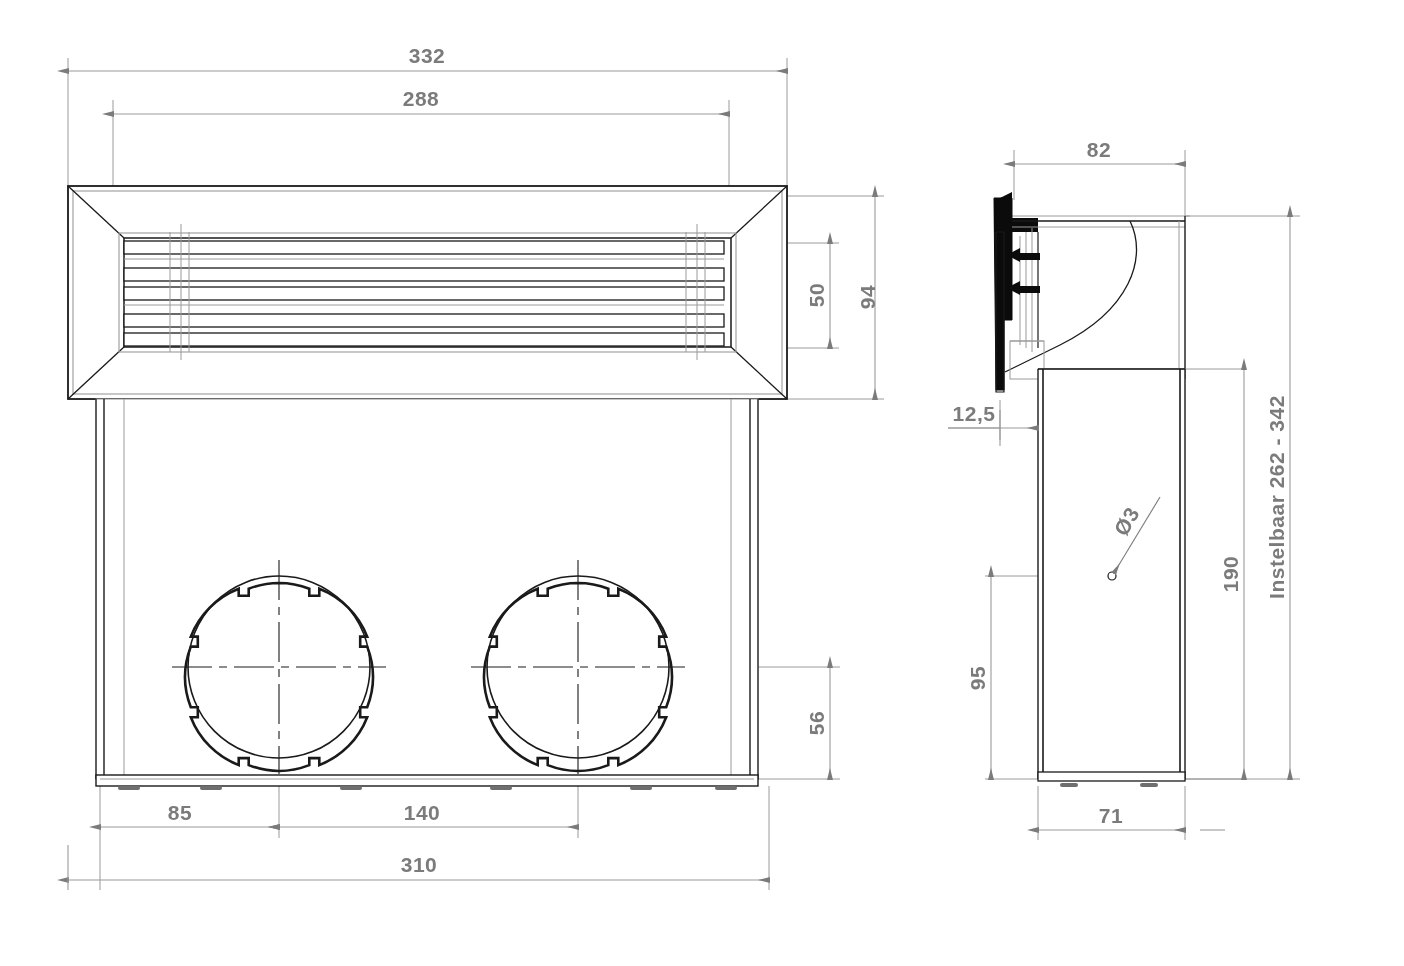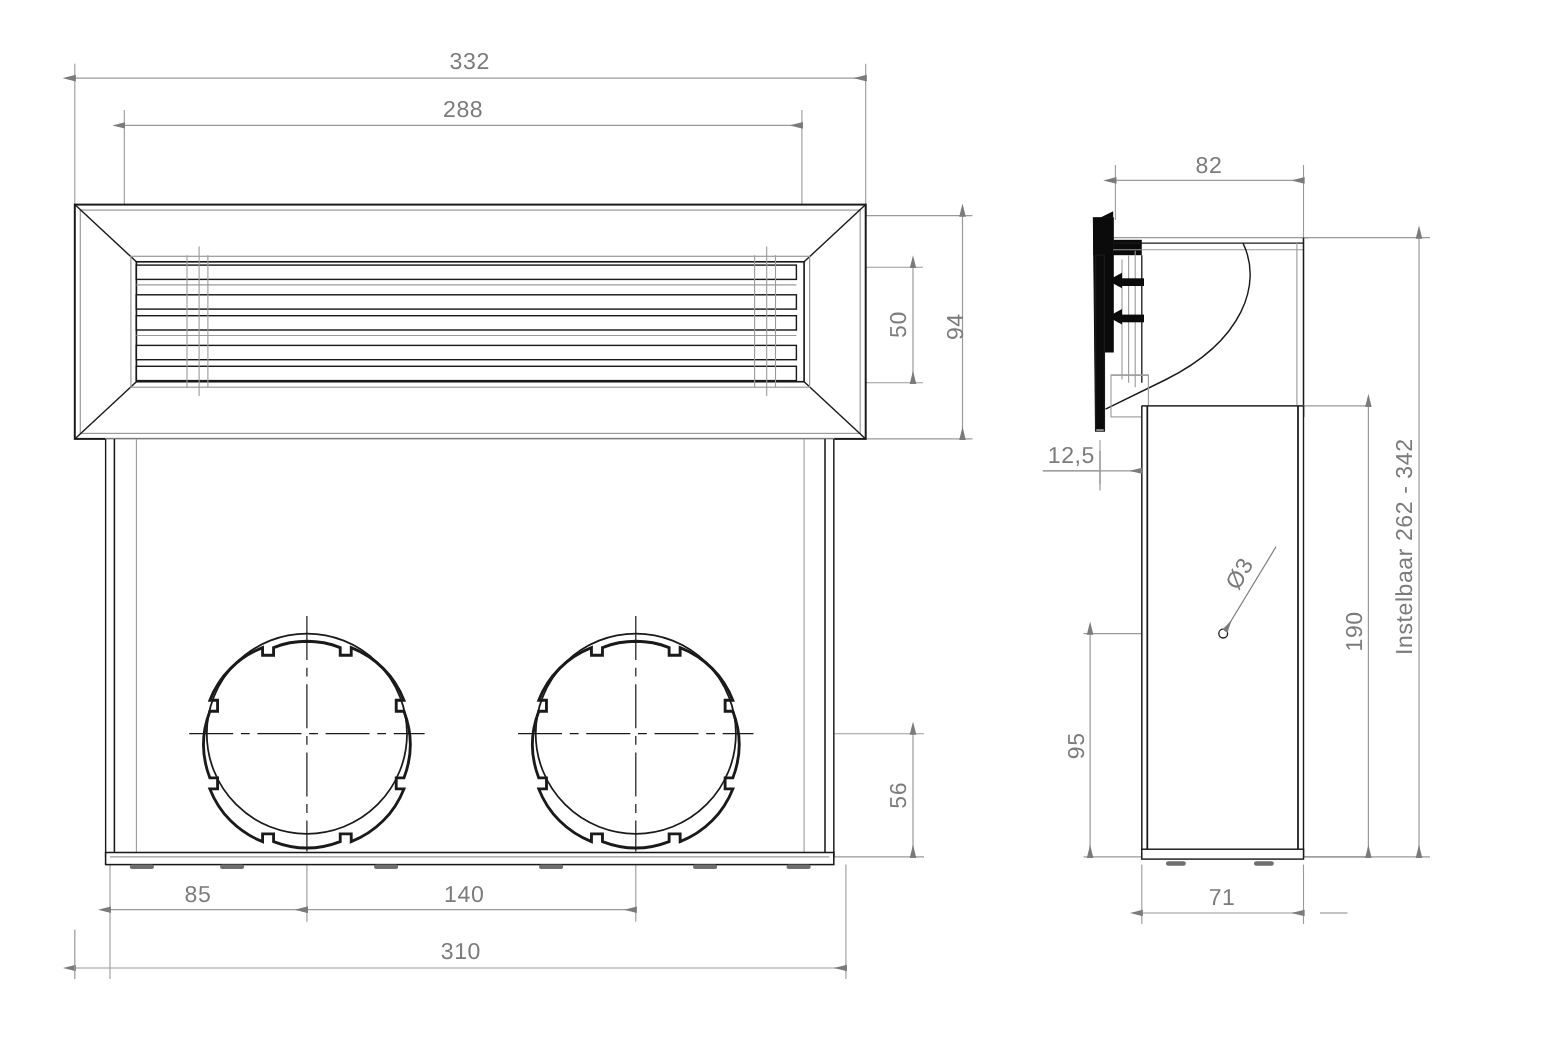--- a/index.html
+++ b/index.html
@@ -2,21 +2,21 @@
 <html><head>
 <meta charset="utf-8">
 <title>Technical Drawing</title>
 <style>
   html,body{margin:0;padding:0;background:#ffffff;}
   body{
     width:1404px;height:966px;overflow:hidden;
     font-family:"Liberation Sans","DejaVu Sans",sans-serif;
     position:relative;
   }
-  #stage{position:absolute;left:0;top:0;width:1404px;height:966px;}
+  #stage{position:absolute;left:0;top:0;width:1404px;height:966px;font-weight:bold;}
   svg{display:block;}
   .dimtxt{
     font-family:"Liberation Sans","DejaVu Sans",sans-serif;
     font-size:21px;
     fill:#7b7b7b;
     letter-spacing:0.5px;
   }
 </style>
 </head>
 <body>

